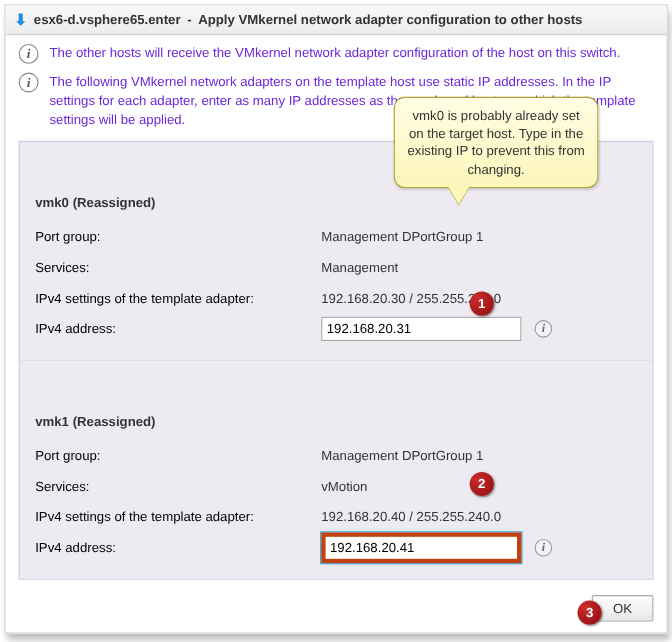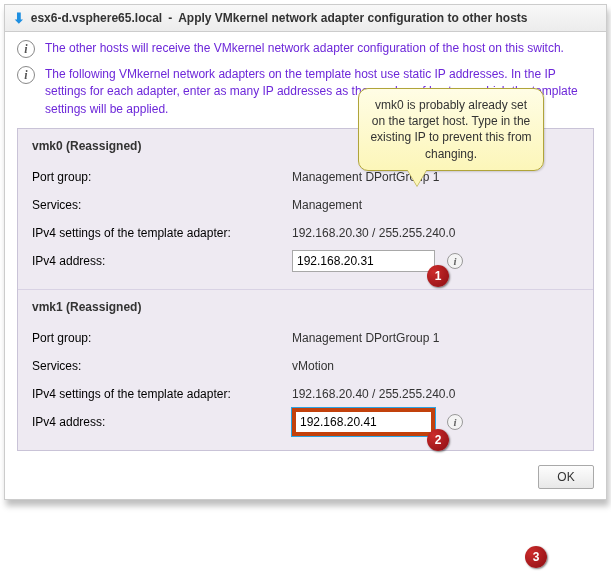--- a/index.html
+++ b/index.html
@@ -37,26 +37,26 @@
     font-style: italic; font-family: Georgia, serif; font-weight:bold;
     color:#555; flex:0 0 18px; background:#fff;
   }
   .info-text { flex:1; line-height:1.45; color:#6d28d9; }
   .panel {
     border:1px solid #c9c3d7;
     margin: 10px 0 0 0;
   }
   .adapter-block { background:#eeeaf2; padding:10px 14px 14px 14px; }
   .adapter-block + .sep { border-top:1px solid #d8d2e4; }
-  .adapter-title { font-weight:bold; margin-bottom:10px; color:#333; }
+  .adapter-title { font-weight:bold; margin-bottom:10px; color:#333;margin-top:38px; }
   .kvrow { display:flex; align-items:center; min-height:28px; }
   .kvrow .k { width:260px; color:#000000; }
   .kvrow .v { flex:1; color:#333; display:flex; align-items:center; gap:8px; position:relative;}
   input.ip {
-    width: 143px;
+    width: 182px;
     padding: 3px 4px;
     font-size:12px;
     font-family: inherit;
     border:1px solid #a8a8a8;
     background:#fff;
   }
   input.ip.focused {
     border:4px solid #c2410c;
     box-shadow: 0 0 0 1px #2aa3e2;
   }
@@ -118,21 +118,21 @@
   .badge1 { left:427px; top:265px; }
   .badge2 { left:427px; top:429px; }
   .badge3 { left:525px; top:546px; }
 </style>
 </head>
 <body>
 
 <div class="dialog">
   <div class="titlebar">
     <span class="title-arrow">⬇</span>
-    <span>esx6-d.vsphere65.local</span>
+    <span>esx6-d.vsphere65.enter</span>
     <span>-</span>
     <span>Apply VMkernel network adapter configuration to other hosts</span>
   </div>
 
   <div class="content">
     <div class="inforow">
       <div class="info-icon">i</div>
       <div class="info-text">The other hosts will receive the VMkernel network adapter configuration of the host on this switch.</div>
     </div>
     <div class="inforow">

